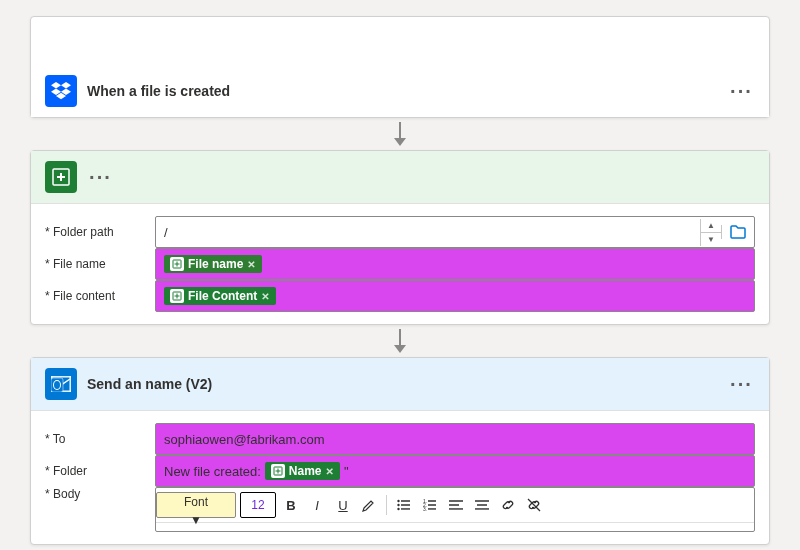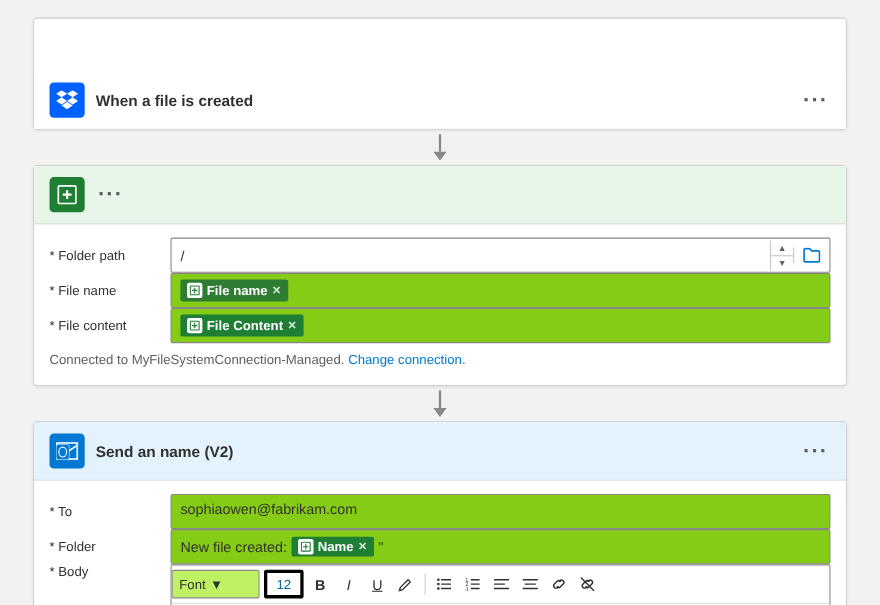--- a/index.html
+++ b/index.html
@@ -99,22 +99,23 @@
       color: #323130;
     }
 
     .field-input {
       flex: 1;
       border: 1px solid #8a8886;
       border-radius: 2px;
       padding: 5px 8px;
       font-size: 13px;
       color: #323130;
-      background: #84cc16;
-      display: flex;
+      background: #d946ef;
+      display: flex;
+      align-items: center;
       min-height: 32px;
     }
 
     .folder-path-wrapper {
       flex: 1;
       border: 1px solid #8a8886;
       border-radius: 2px;
       display: flex;
       align-items: center;
       position: relative;
@@ -237,35 +238,36 @@
       border-bottom: 1px solid #e0e0e0;
       margin-bottom: 8px;
     }
 
     .toolbar-select {
       border: 1px solid #8a8886;
       border-radius: 2px;
       padding: 2px 6px;
       font-size: 12px;
       color: #323130;
-      background: #bef264;
+      background: #fef9c3;
       cursor: pointer;
       display: flex;
       align-items: center;
       gap: 4px;
       min-width: 80px;
       height: 26px;
+      flex-direction: column;
     }
 
     .toolbar-number {
-      border: 3px solid #000000;
+      border: 1px solid #000000;
       border-radius: 2px;
       padding: 0 6px;
       font-size: 12px;
-      color: #0369a1;
+      color: #6d28d9;
       background: #fff;
       width: 36px;
       height: 26px;
       text-align: center;
     }
 
     .toolbar-btn {
       border: none;
       background: none;
       cursor: pointer;
@@ -407,24 +409,20 @@
                 <line x1="10" y1="5" x2="10" y2="15" stroke="#1e7e34" stroke-width="2"></line>
                 <line x1="5" y1="10" x2="15" y2="10" stroke="#1e7e34" stroke-width="2"></line>
               </svg>
             </span>
             <span>File Content</span>
             <span class="tag-close">✕</span>
           </span>
         </div>
       </div>
 
-      <div class="connection-note">
-        <span>Connected to MyFileSystemConnection-Managed.</span>
-        <a>Change connection.</a>
-      </div>
     </div>
   </div>
 
   <div class="arrow-connector">
     <div class="arrow-line"></div>
     <div class="arrow-head"></div>
   </div>
 
   <div class="card">
     <div class="card-header send-email">

